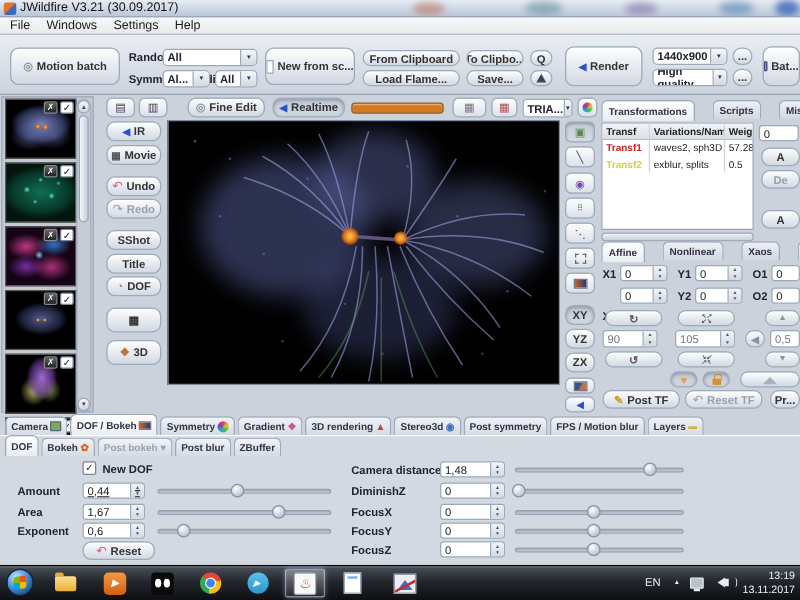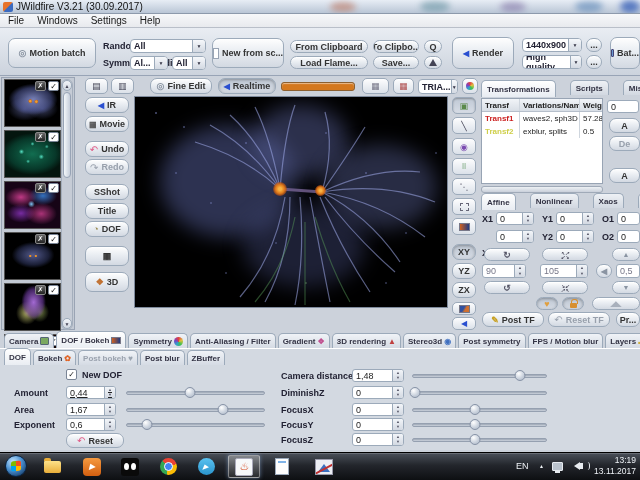--- a/index.html
+++ b/index.html
@@ -622,23 +622,20 @@
     </div>
   <div class="mtab sel">
       <span>DOF / Bokeh</span>
       <span class="ic-grad" style="width:10px;height:7px;"></span>
     </div>
   <div class="mtab">
       <span>Symmetry</span>
       <span class="ic-wheel"></span>
     </div>
   <div class="mtab">
-      <span>Anti-Aliasing / Filter</span>
-    </div>
-  <div class="mtab">
       <span>Gradient</span>
       <span style="color:#c05090;">❖</span>
     </div>
   <div class="mtab">
       <span>3D rendering</span>
       <span style="color:#c04040;">▲</span>
     </div>
   <div class="mtab">
       <span>Stereo3d</span>
       <span style="color:#4070c0;">◉</span>

